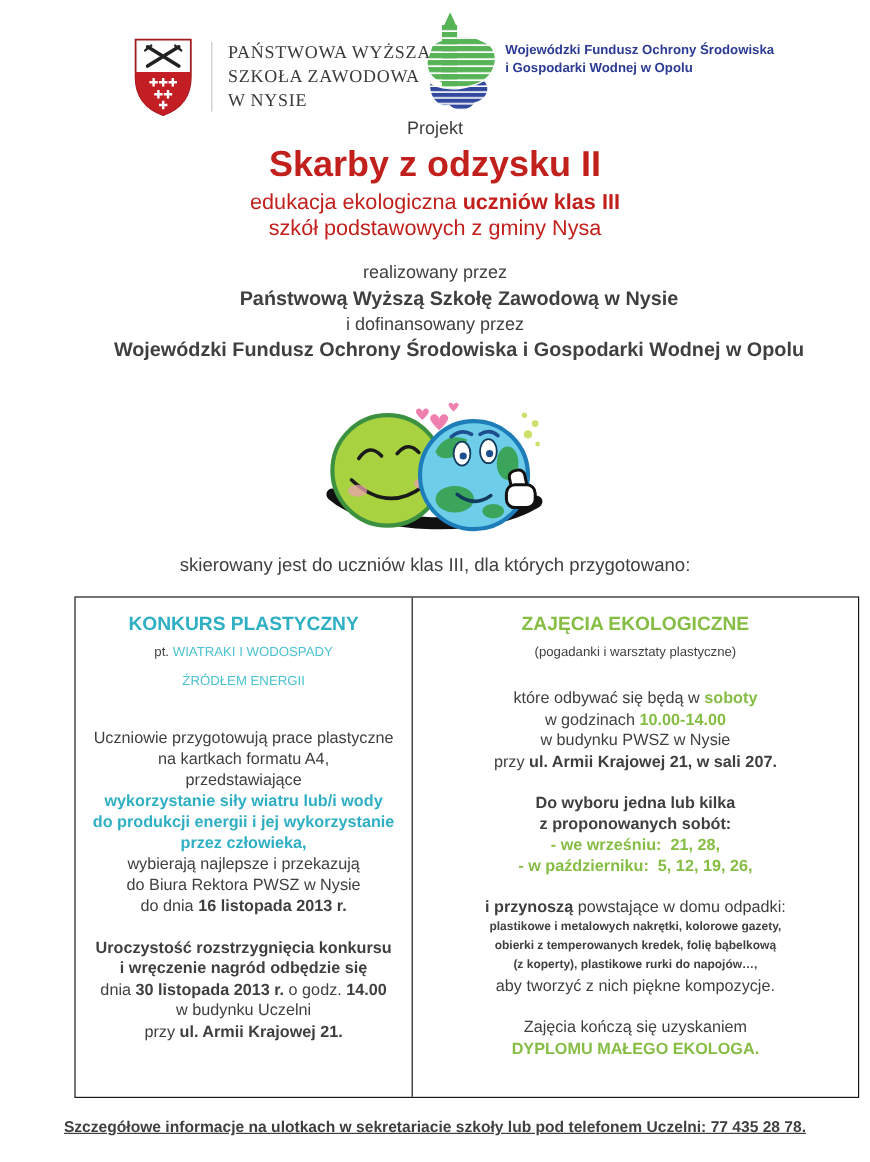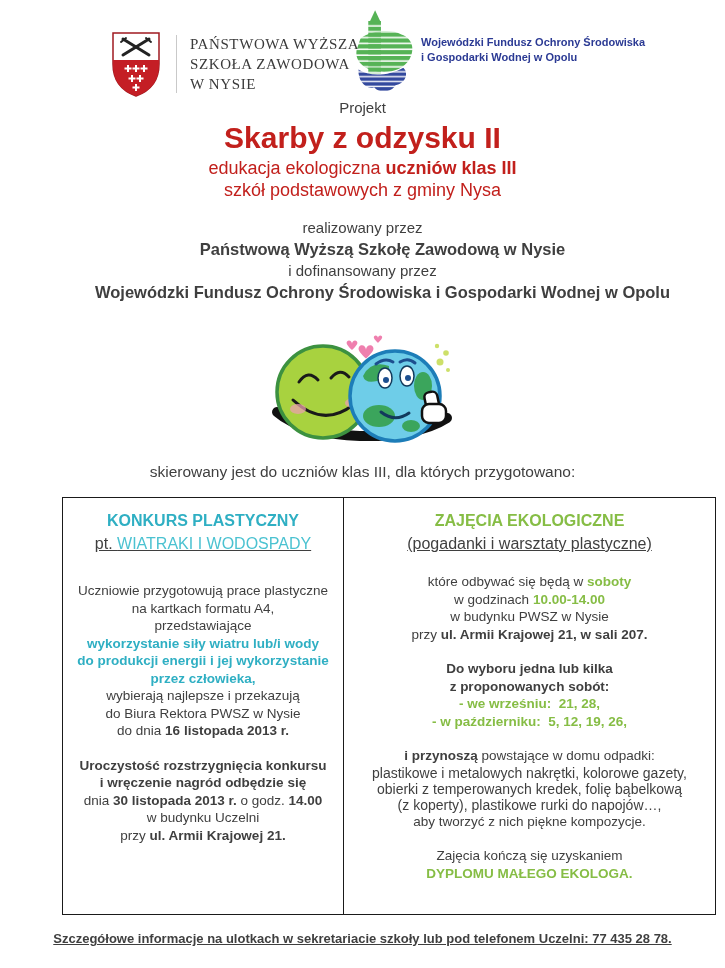--- a/index.html
+++ b/index.html
@@ -33,27 +33,27 @@
   
   .cols { position:absolute; top:497px; left:62px; width:654px; height:418px;
           border:1.5px solid #1a1a1a; display:flex; box-sizing:border-box; }
   .cell { box-sizing:border-box; padding:12px 8px 0 8px; text-align:center; font-size:13.5px; line-height:17.5px; }
   .cell-left  { width:281px; border-right:1.5px solid #1a1a1a; }
   .cell-right { flex:1; }
   .col-title { font-size:16px; font-weight:bold; line-height:22px; }
   .tealdk { color:var(--teal_dark,#2fafc3); }
   .teallt { color:var(--teal_light,#4bc2d1); }
   .grn { color:var(--green,#86bd45); }
-  .col-sub { font-size:16px; line-height:24px;text-decoration:underline; }
+  .col-sub { font-size:11px; line-height:24px; }
   .b { font-weight:bold; }
   .tealb { color:var(--teal_dark,#3fb9c8); font-weight:bold; }
   .grnb { color:var(--green,#86bd45); font-weight:bold; }
   .sp { height:17px; }
   .sp-s { height:9px; }
-  .small { font-size:14px; line-height:16px; font-weight:normal; }
+  .small { font-size:10px; line-height:16px; font-weight:bold; }
   .pre { white-space:pre-wrap; }
   .line { display:block; }
   
   .footer { position:absolute; top:931px; left:0; width:100%; text-align:center;
             font-size:13px; font-weight:bold; }
   .footer span { text-decoration:underline; }
 </style>
 </head>
 <body>
 
@@ -171,20 +171,21 @@
     </g>
   </svg>
 
   <div class="audience">skierowany jest do uczniów klas III, dla których przygotowano:</div>
 
   <div class="cols">
 
     <div class="cell cell-left">
       <div class="col-title tealdk">KONKURS PLASTYCZNY</div>
       <div class="col-sub"><span>pt. </span><span class="teallt">WIATRAKI I WODOSPADY</span></div>
+      <div class="col-sub teallt">ŹRÓDŁEM ENERGII</div>
       <div class="sp"></div>
       <div class="sp-s"></div>
       <div class="line">Uczniowie przygotowują prace plastyczne</div>
       <div class="line">na kartkach formatu A4,</div>
       <div class="line">przedstawiające</div>
       <div class="line tealb">wykorzystanie siły wiatru lub/i wody</div>
       <div class="line tealb">do produkcji energii i jej wykorzystanie</div>
       <div class="line tealb">przez człowieka,</div>
       <div class="line">wybierają najlepsze i przekazują</div>
       <div class="line">do Biura Rektora PWSZ w Nysie</div>

